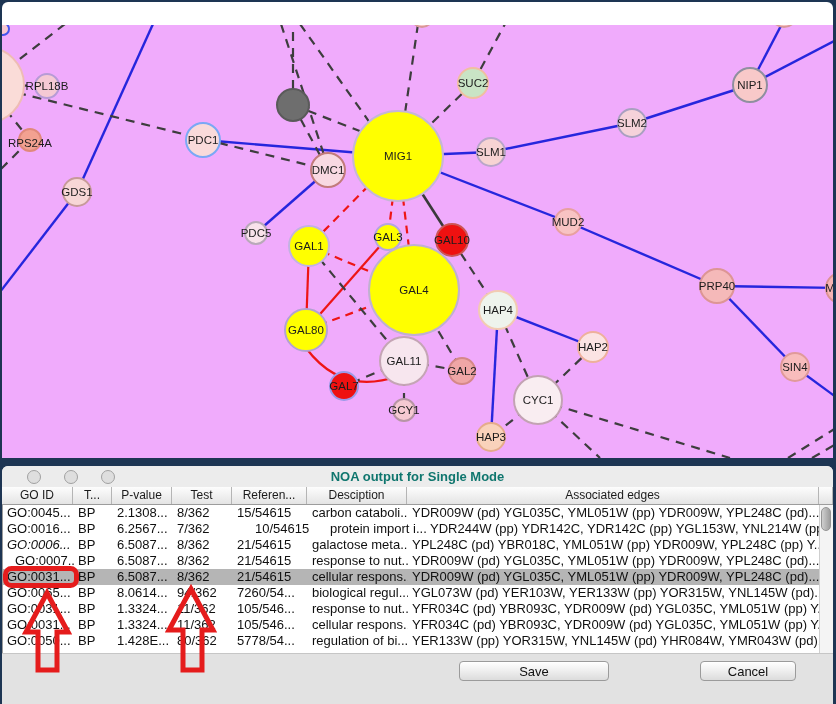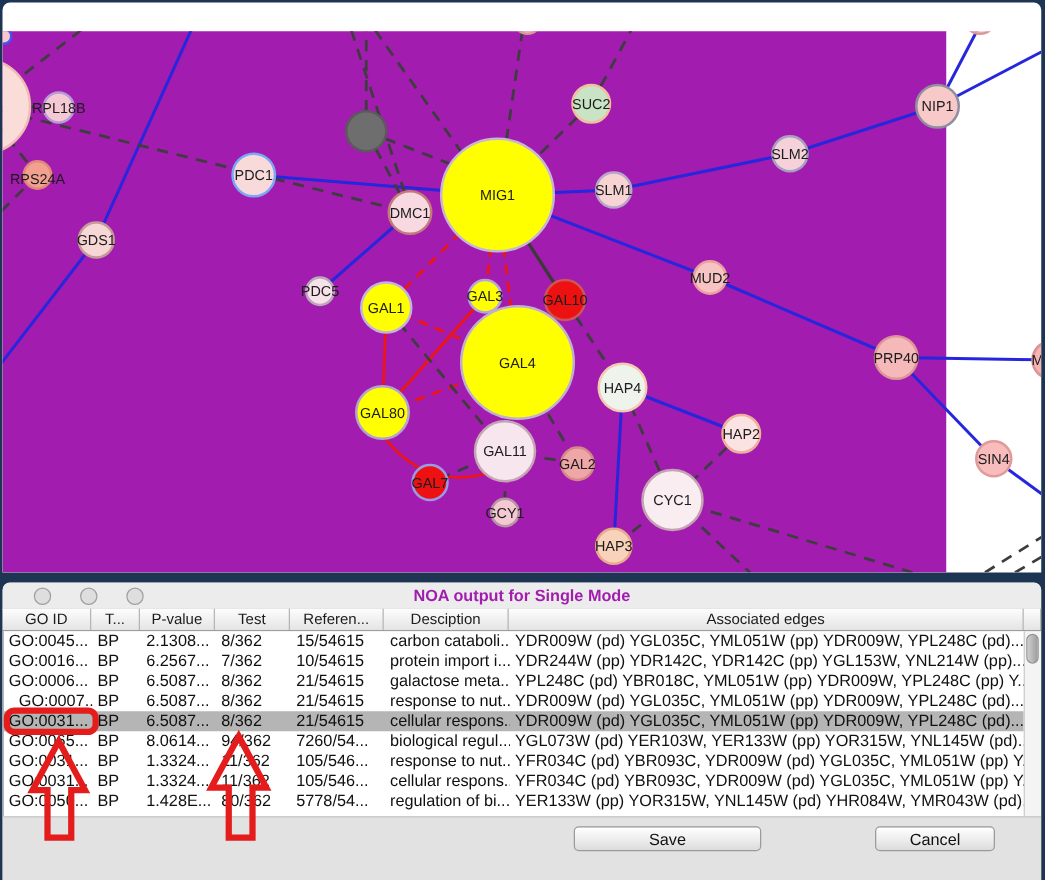--- a/index.html
+++ b/index.html
@@ -8,30 +8,30 @@
     background:#1d3553;
     font-family:"Liberation Sans",sans-serif;
   }
   .window{position:absolute;overflow:hidden;}
   #win-graph{left:2px;top:2px;width:831px;height:456px;background:#fff;border-radius:6px 6px 0 0;}
   #win-table{left:2px;top:466px;width:831px;height:238px;background:#e2e2e2;border-radius:6px 6px 0 0;}
 
   .titlebar{position:relative;height:22px;background:linear-gradient(#f6f6f6,#cdcdcd);border-bottom:1px solid #8f8f8f;text-align:center;}
   .titlebar .title{font-size:13px;font-weight:700;color:#2e2e2e;line-height:22px;}
   #win-table .titlebar{height:21px;background:#ececec;border-bottom:1px solid #b2b2b2;}
-  #win-table .titlebar .title{color:#a21caf;line-height:21px;}
+  #win-table .titlebar .title{color:#0f766e;line-height:21px;}
 
   .lights{position:absolute;left:25px;top:4px;display:flex;gap:23px;}
   .light{width:14px;height:14px;border-radius:50%;box-sizing:border-box;}
   .light.red{background:radial-gradient(circle at 50% 32%,#ffb0a4,#ee4b3c 62%,#c23527);border:1px solid #a8352b;}
   .light.green{background:radial-gradient(circle at 50% 32%,#c7ecb0,#61c554 62%,#3f9a35);border:1px solid #46953c;}
   .light.hollow{background:#dedede;border:1.5px solid #a0a0a0;top:4px;}
   #win-table .lights{top:4px;}
 
-  #network{position:absolute;left:0;top:23px;width:755px;height:433px;background:#a21caf;}
+  #network{position:absolute;left:0;top:23px;width:831px;height:433px;background:#f0abfc;}
   #graph-svg{display:block;}
   #graph-svg text{font-family:"Liberation Sans",sans-serif;font-size:11.5px;fill:#1c1c1c;}
 
   #table-header{position:absolute;left:0;top:21px;width:831px;height:18px;display:flex;
     background:linear-gradient(#fdfdfd,#e4e4e4);border-bottom:1px solid #9c9c9c;box-sizing:border-box;}
   .hcell{font-size:12px;color:#1b1b1b;text-align:center;line-height:17px;border-right:1px solid #b5b5b5;
     box-sizing:border-box;overflow:hidden;white-space:nowrap;}
   .hcorner{width:14px;}
 
   #table-body{position:absolute;left:0;top:39px;width:817px;height:148px;background:#fff;
@@ -205,26 +205,26 @@
         <div class="tcell" style="width: 60px;">8/362</div>
         <div class="tcell" style="width: 75px;">15/54615</div>
         <div class="tcell" style="width: 100px;">carbon cataboli...</div>
         <div class="tcell" style="width: 412px;">YDR009W (pd) YGL035C, YML051W (pp) YDR009W, YPL248C (pd)...</div>
       </div>
       <div class="trow">
         <div class="tcell" style="width: 71px;">GO:0016...</div>
         <div class="tcell" style="width: 39px;">BP</div>
         <div class="tcell" style="width: 60px;">6.2567...</div>
         <div class="tcell" style="width: 60px;">7/362</div>
-        <div class="tcell" style="width: 75px;">10/54615</div>
+        <div class="tcell" style="width: 75px; margin-left: 18px;">10/54615</div>
         <div class="tcell" style="width: 100px;">protein import i...</div>
         <div class="tcell" style="width: 412px;">YDR244W (pp) YDR142C, YDR142C (pp) YGL153W, YNL214W (pp)...</div>
       </div>
       <div class="trow">
-        <div class="tcell" style="width: 71px;">GO:0006...</div>
+        <div class="tcell" style="width: 71px; font-style: italic;">GO:0006...</div>
         <div class="tcell" style="width: 39px;">BP</div>
         <div class="tcell" style="width: 60px;">6.5087...</div>
         <div class="tcell" style="width: 60px;">8/362</div>
         <div class="tcell" style="width: 75px;">21/54615</div>
         <div class="tcell" style="width: 100px;">galactose meta...</div>
         <div class="tcell" style="width: 412px;">YPL248C (pd) YBR018C, YML051W (pp) YDR009W, YPL248C (pp) Y...</div>
       </div>
       <div class="trow">
         <div class="tcell" style="width: 71px; padding-left: 12px;">GO:0007...</div>
         <div class="tcell" style="width: 39px;">BP</div>

